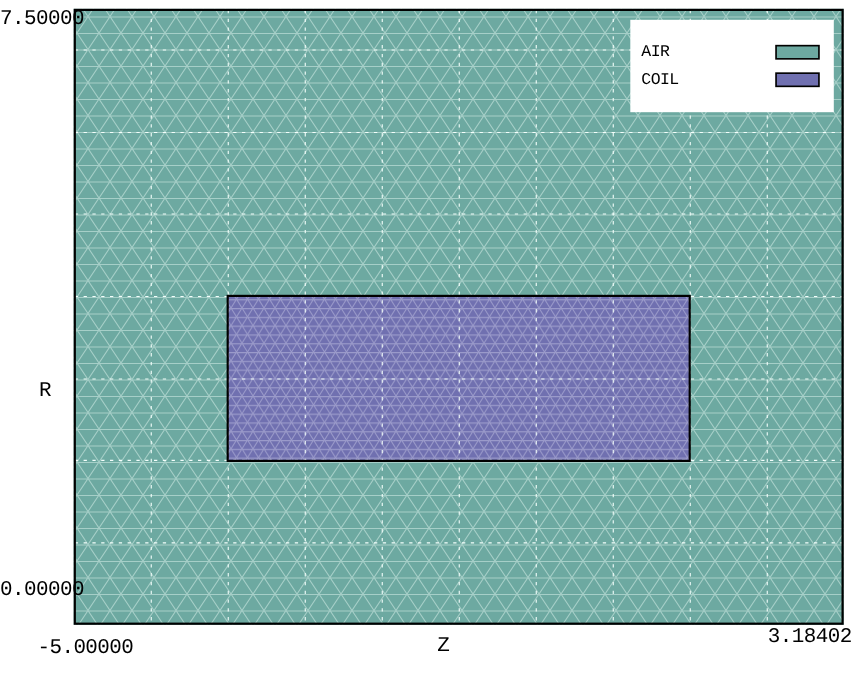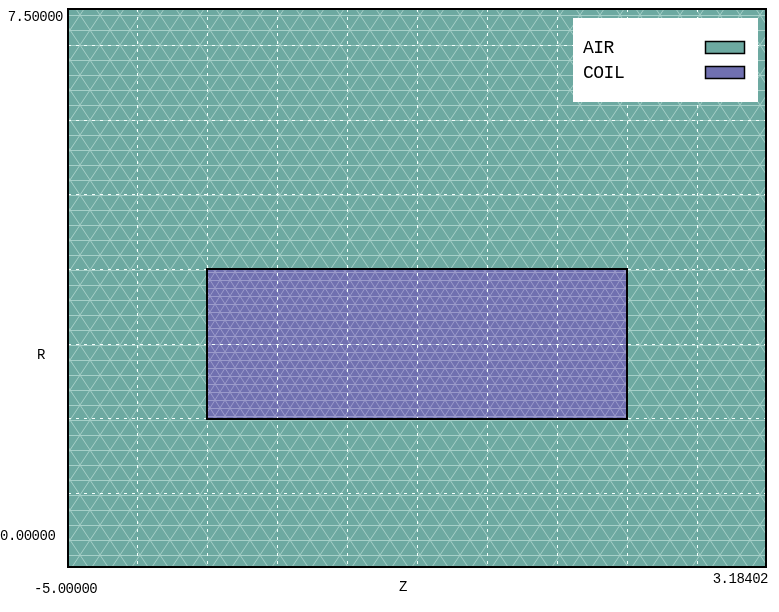--- a/index.html
+++ b/index.html
@@ -6,21 +6,21 @@
   #screen {
     position:relative;
     width:779px; height:612px;
     background:#ffffff;
     overflow:hidden;
     font-family:"Liberation Mono","DejaVu Sans Mono",monospace;
   }
   #plot-svg { position:absolute; left:0; top:0; }
   .tick {
     position:absolute;
-    font-size:14px;
+    font-size:19px;
     letter-spacing:-0.5px;
     color:#000;
     white-space:nowrap;
     line-height:16px;
   }
   .legend {
     position:absolute;
     left:573px; top:18px;
     width:185px; height:84px;
     background:#ffffff;
@@ -31,21 +31,21 @@
     padding:2px 0;
   }
   .legend-row {
     height:25px;
     display:flex;
     align-items:center;
     justify-content:space-between;
     padding:0 12px 0 10px;
   }
   .legend-label {
-    font-size:18px;
+    font-size:15px;
     letter-spacing:-0.5px;
     color:#000;
   }
   .swatch { display:block; }
 </style>
 </head>
 <body>
 
 <div id="screen">
 

